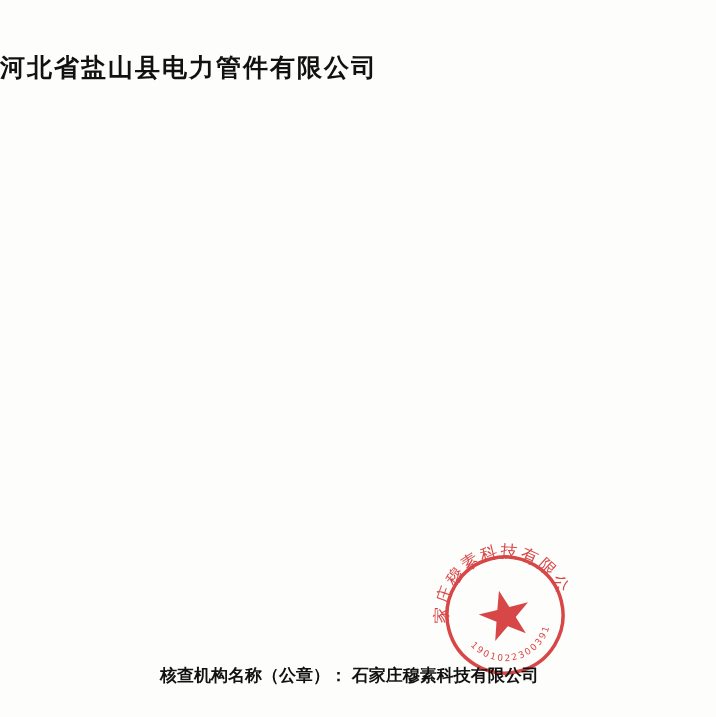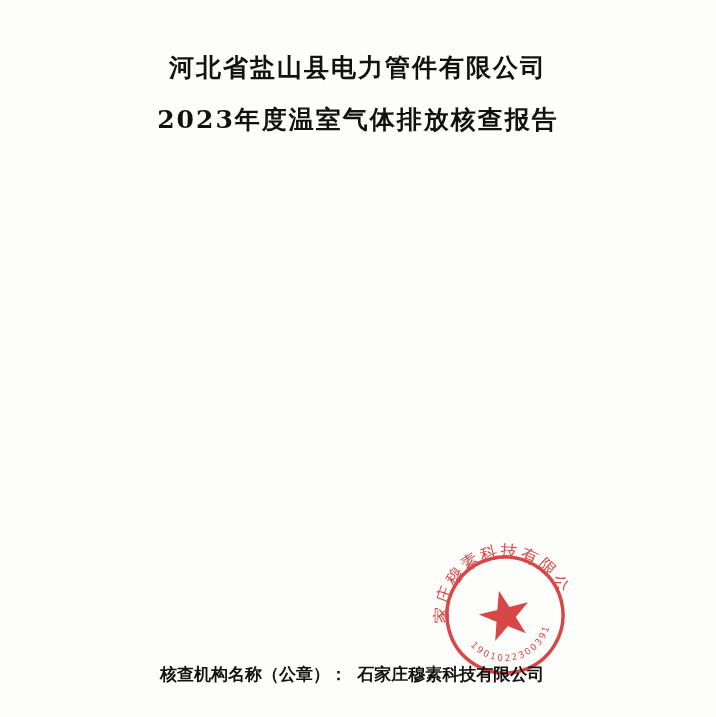--- a/index.html
+++ b/index.html
@@ -19,39 +19,38 @@
     position: relative;
     width: 716px;
     height: 717px;
     background: #fdfdfb;
   }
   .title-block {
     position: absolute;
     top: 42px;
     left: 0;
     width: 716px;
-    text-align: center;
   }
   .title-line {
     font-family: "DejaVu Serif", "Liberation Serif", serif;
     font-weight: bold;
     font-size: 25px;
     letter-spacing: 2px;
     line-height: 52px;
     color: #111111;
     white-space: nowrap;
   }
   .footer-block {
     position: absolute;
     left: 160px;
     bottom: 22px;
     width: 520px;
   }
   .footer-row {
-    font-family: Liberation Mono, monospace;
+    font-family: Liberation Sans, sans-serif;
     font-weight: bold;
     font-size: 17px;
     line-height: 38px;
     color: #111111;
     white-space: nowrap;
   }
   .footer-label {
     font-weight: bold;
   }
   .footer-value {
@@ -73,21 +72,20 @@
     opacity: 0.82;
   }
 </style>
 </head>
 <body>
 
 <div class="page">
 
   <div class="title-block">
     <div class="title-line">河北省盐山县电力管件有限公司</div>
-    <div class="title-line">2023年度温室气体排放核查报告</div>
   </div>
 
   <div class="seal">
     <svg class="seal-svg" viewBox="0 0 160 160" xmlns="http://www.w3.org/2000/svg">
       <defs>
         <path id="sealTextTop" d="M 80,80 m -58,0 a 58,58 0 1,1 116,0" fill="none"></path>
         <path id="sealTextBottom" d="M 80,80 m -46,0 a 46,46 0 1,0 92,0" fill="none"></path>
       </defs>
       <g transform="rotate(-14 80 80)">
         <circle cx="80" cy="80" r="58" fill="none" stroke="#cf2020" stroke-width="3.5"></circle>

